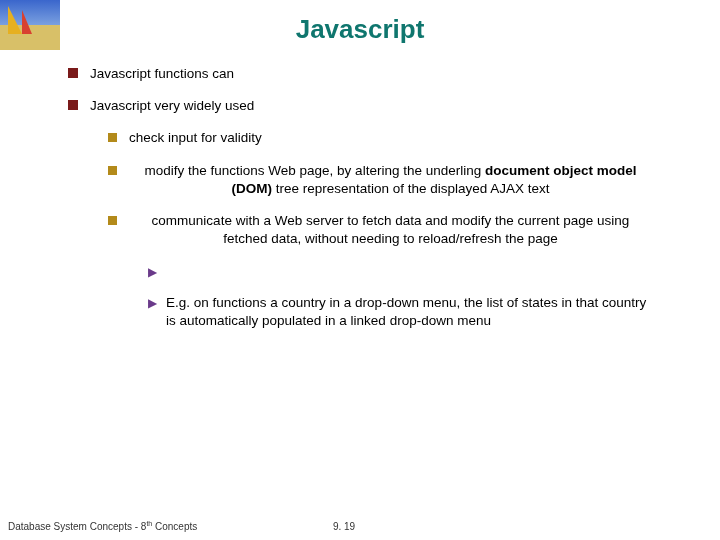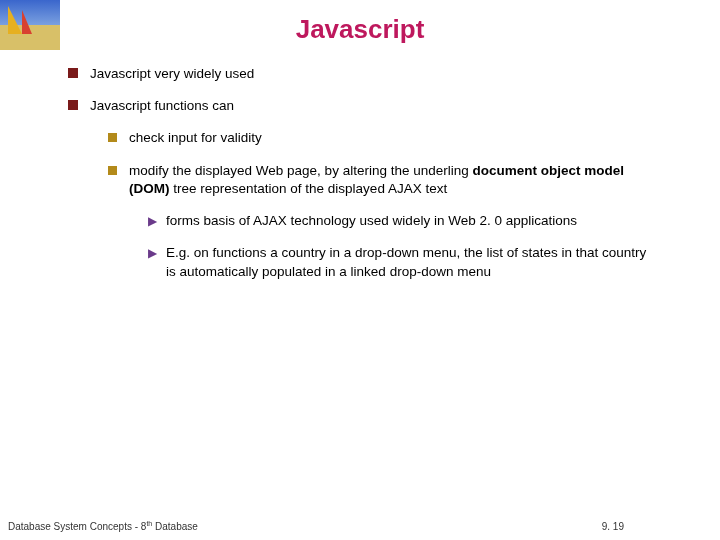--- a/index.html
+++ b/index.html
@@ -15,21 +15,21 @@
     position: absolute;
     top: 0;
     left: 0;
     width: 60px;
     height: 50px;
   }
   .title {
     text-align: center;
     font-size: 26px;
     font-weight: bold;
-    color: #be185d;
+    color: #0f766e;
     padding-top: 14px;
     padding-bottom: 20px;
   }
   .content {
     padding: 0 68px 0 68px;
     font-size: 13.5px;
     color: #000;
     line-height: 1.35;
   }
   .l1 {
@@ -43,20 +43,21 @@
     flex-shrink: 0;
     margin-top: 3px;
     margin-right: 12px;
   }
   .l2-wrap {
     padding-left: 40px;
   }
   .l2 {
     display: flex;
     margin-bottom: 14px;
+    text-align: center;
   }
   .l2 .bullet-dot {
     width: 9px;
     height: 9px;
     background: #b38a1a;
     border-radius: 0;
     flex-shrink: 0;
     margin-top: 4px;
     margin-right: 12px;
   }
@@ -79,21 +80,21 @@
   .footer {
     position: absolute;
     bottom: 8px;
     left: 0;
     width: 720px;
     font-size: 10px;
     color: #333;
     padding: 0 8px;
   }
   .footer .left { position: absolute; left: 8px; bottom: 0; }
-  .footer .center { position: absolute; left: 0; width: 624px; text-align: right; bottom: 0; }
+  .footer .center { position: absolute; left: 0; width: 688px; text-align: center; bottom: 0; }
   sup { font-size: 7px; }
 
   
   .logo .sky { position: absolute; top:0; left:0; width:60px; height:25px; background: linear-gradient(#3a66cc, #7aa0e0); }
   .logo .sand { position: absolute; bottom:0; left:0; width:60px; height:25px; background: #d8c068; }
   .logo .sail1 { position:absolute; left:8px; top:6px; width:0; height:0; border-left:0 solid transparent; border-right:14px solid transparent; border-bottom:28px solid #e6b020; }
   .logo .sail2 { position:absolute; left:22px; top:10px; width:0; height:0; border-left:0 solid transparent; border-right:10px solid transparent; border-bottom:24px solid #d84030; }
 </style>
 </head>
 <body>
@@ -104,55 +105,58 @@
   <div class="sail1"></div>
   <div class="sail2"></div>
 </div>
 
 <div class="title">Javascript</div>
 
 <div class="content">
 
   <div class="l1">
     <div class="bullet-sq"></div>
-    <div>Javascript very widely used</div>
+    <div>Javascript functions can</div>
   </div>
 
   <div class="l1">
     <div class="bullet-sq"></div>
-    <div>Javascript functions can</div>
+    <div>Javascript very widely used</div>
   </div>
 
   <div class="l2-wrap">
     <div class="l2">
       <div class="bullet-dot"></div>
       <div>check input for validity</div>
     </div>
 
     <div class="l2">
       <div class="bullet-dot"></div>
       <div>
-        <span>modify the displayed Web page, by altering the underling </span><span class="bold">document object model (DOM)</span><span> tree representation of the displayed AJAX text</span>
+        <span>modify the functions Web page, by altering the underling </span><span class="bold">document object model (DOM)</span><span> tree representation of the displayed AJAX text</span>
       </div>
     </div>
 
+    <div class="l2">
+      <div class="bullet-dot"></div>
+      <div>communicate with a Web server to fetch data and modify the current page using fetched data, without needing to reload/refresh the page</div>
+    </div>
 
     <div class="l3-wrap">
       <div class="l3">
         <div class="bullet-arrow">▶</div>
-        <div>forms basis of AJAX technology used widely in Web 2. 0 applications</div>
       </div>
       <div class="l3">
         <div class="bullet-arrow">▶</div>
         <div>E.g. on functions a country in a drop-down menu, the list of states in that country is automatically populated in a linked drop-down menu</div>
       </div>
     </div>
 
   </div>
 
 </div>
 
 <div class="footer">
   <div class="left">
-    <span>Database System Concepts - 8</span><sup>th</sup><span> Database</span>
+    <span>Database System Concepts - 8</span><sup>th</sup><span> Concepts</span>
   </div>
   <div class="center">9. 19</div>
 </div>
 
 </body></html>

